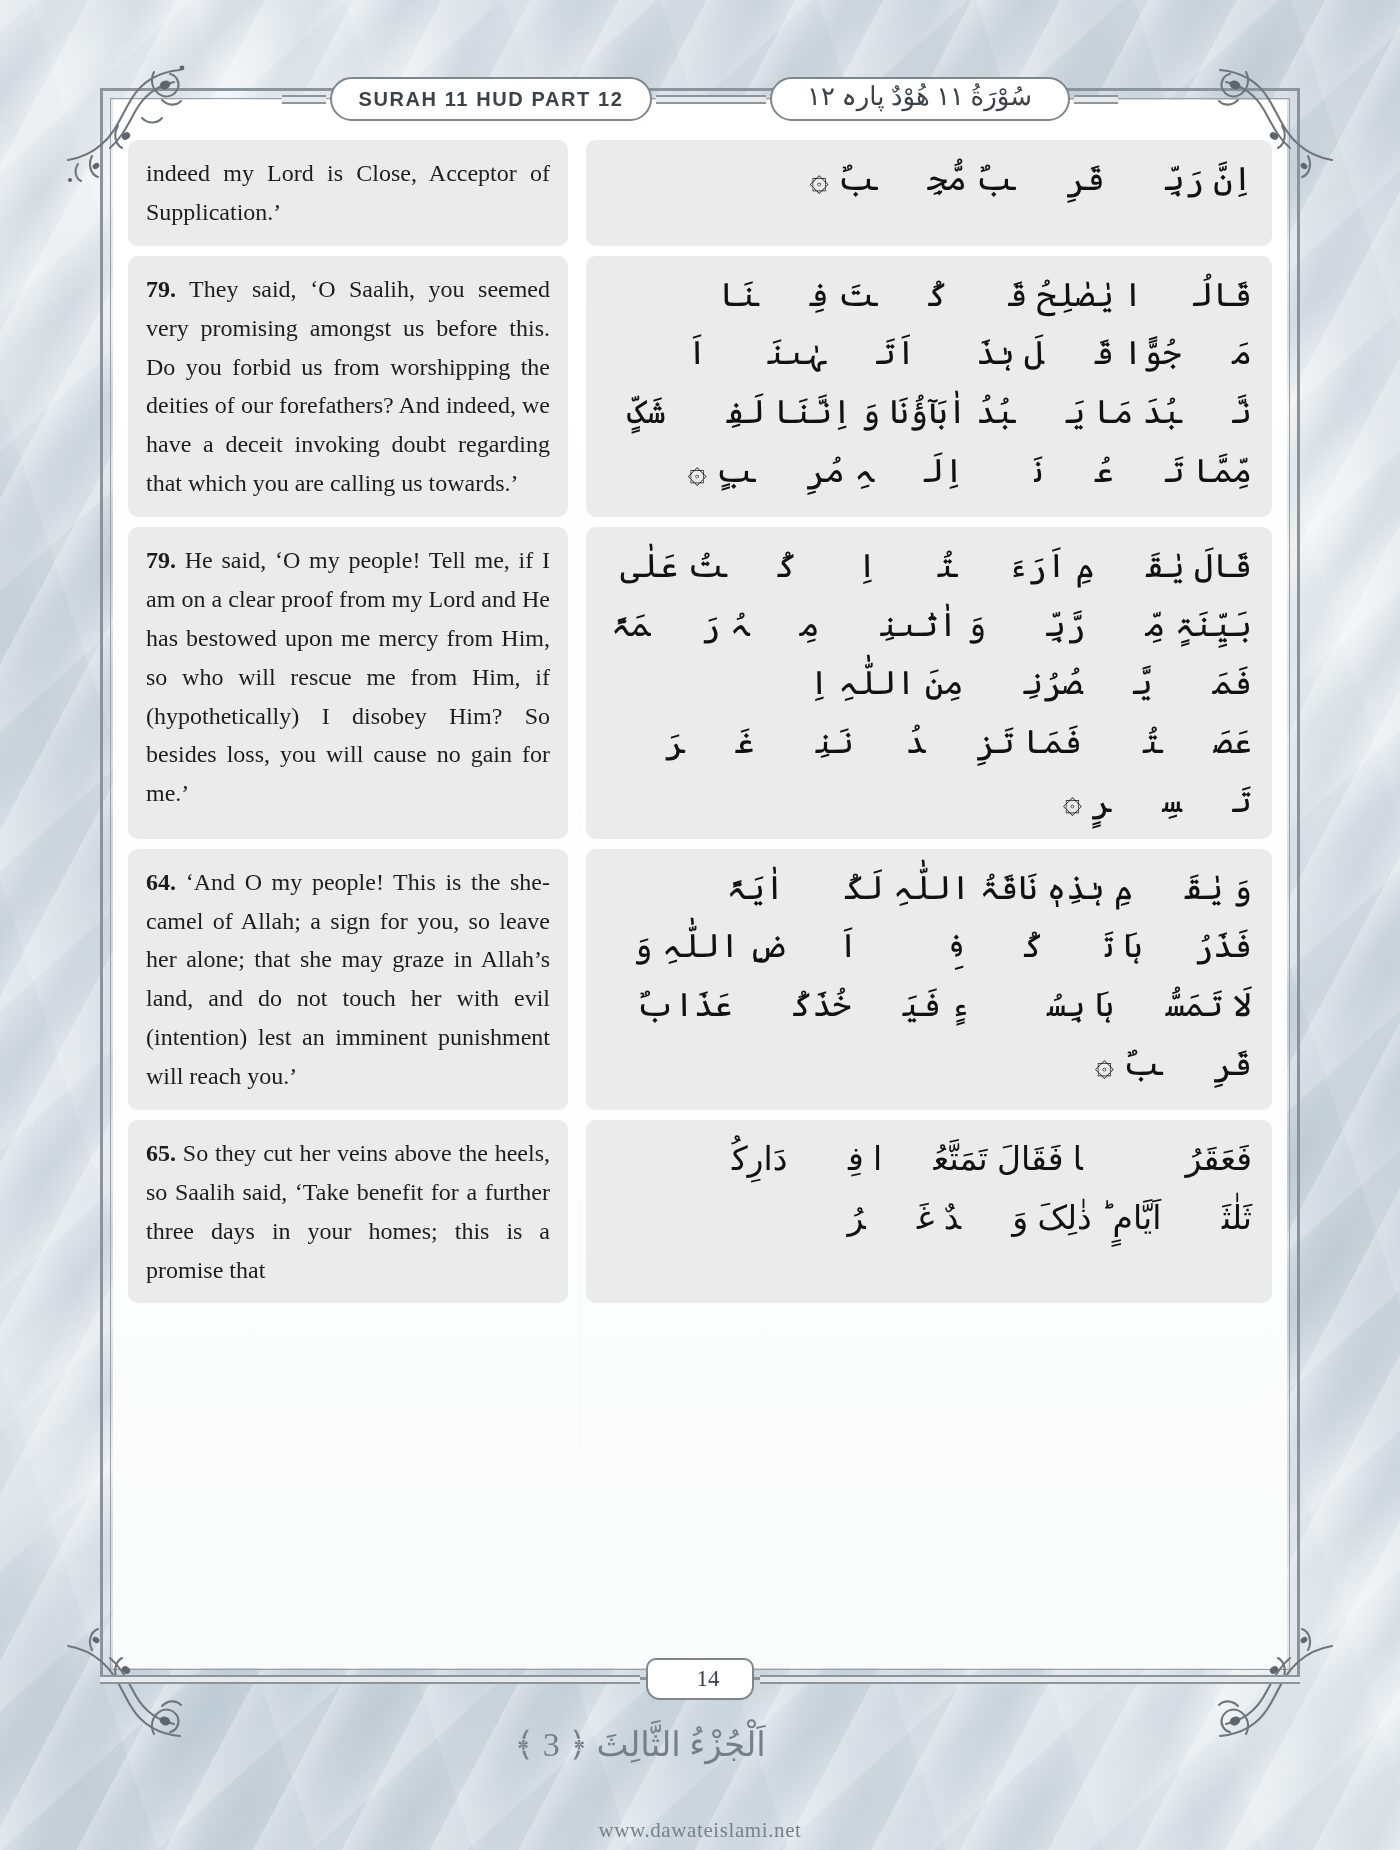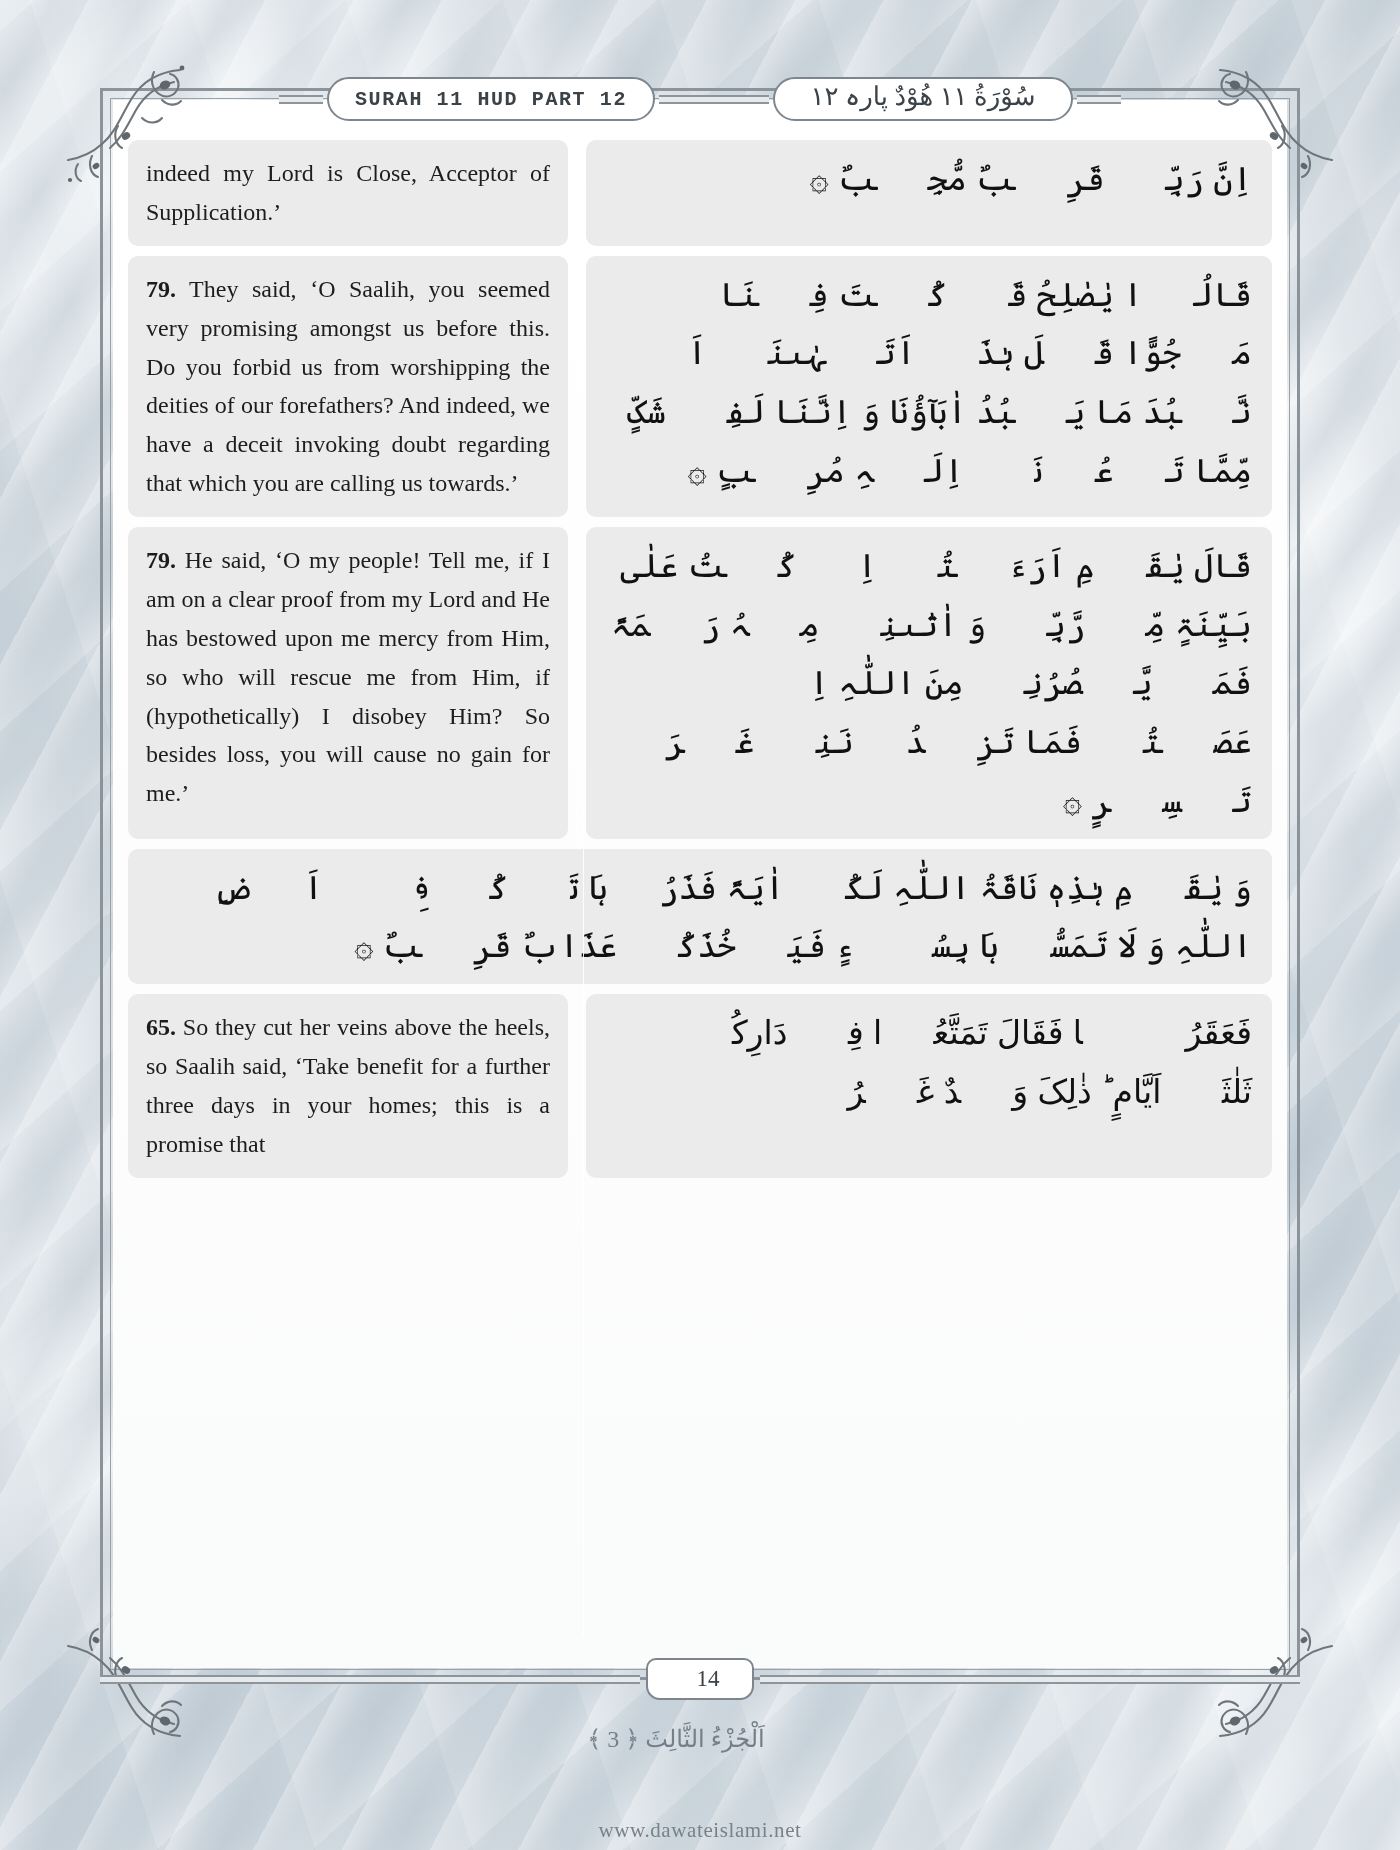--- a/index.html
+++ b/index.html
@@ -105,21 +105,21 @@
     border-radius: 22px;
     background: #ffffff;
     display: flex;
     align-items: center;
     justify-content: center;
     padding: 0 26px;
     flex: 0 0 auto;
     margin: 0 4px;
   }
   .cartouche-en {
-    font-family: Liberation Mono, monospace;
+    font-family: Liberation Sans, sans-serif;
     font-weight: 700;
     font-size: 20px;
     letter-spacing: 1.6px;
     color: #3b4248;
     white-space: nowrap;
   }
   .cartouche-ar {
     font-size: 26px;
     color: #3b4248;
     direction: rtl;
@@ -224,25 +224,24 @@
     padding-left: 16px;
   }
   .rule-foot { flex: 1 1 auto; }
 
   .footer-ar {
     position: absolute;
     left: 0;
     top: 1726px;
     width: 1280px;
     text-align: center;
-    font-size: 24px;
+    font-size: 34px;
     color: #757f88;
     direction: rtl;
     line-height: 1.1;
-    margin-left: 36px;
   }
   .footer-url {
     position: absolute;
     left: 0;
     top: 1782px;
     width: 1400px;
     text-align: center;
     font-family: "Liberation Serif", serif;
     font-size: 21px;
     letter-spacing: 0.6px;
@@ -362,20 +361,24 @@
 
   <div class="verse-row">
     <div class="cell cell-en">
       <span class="vnum">79.</span>
       <span>He said, ‘O my people! Tell me, if I am on a clear proof from my Lord and He has bestowed upon me mercy from Him, so who will rescue me from Him, if (hypothetically) I disobey Him? So besides loss, you will cause no gain for me.’</span>
     </div>
     <div class="cell cell-ar">قَالَ یٰقَوۡمِ اَرَءَیۡتُمۡ اِنۡ کُنۡتُ عَلٰی بَیِّنَۃٍ مِّنۡ رَّبِّیۡ وَ اٰتٰىنِیۡ مِنۡہُ رَحۡمَۃً فَمَنۡ یَّنۡصُرُنِیۡ مِنَ اللّٰہِ اِنۡ عَصَیۡتُہٗ فَمَا تَزِیۡدُوۡنَنِیۡ غَیۡرَ تَخۡسِیۡرٍ ۞</div>
   </div>
 
   <div class="verse-row">
+    <div class="cell cell-en">
+      <span class="vnum">64.</span>
+      <span>‘And O my people! This is the she-camel of Allah; a sign for you, so leave her alone; that she may graze in Allah’s land, and do not touch her with evil (intention) lest an imminent punishment will reach you.’</span>
+    </div>
     <div class="cell cell-ar">وَ یٰقَوۡمِ ہٰذِہٖ نَاقَۃُ اللّٰہِ لَکُمۡ اٰیَۃً فَذَرُوۡہَا تَاۡکُلۡ فِیۡۤ اَرۡضِ اللّٰہِ وَ لَا تَمَسُّوۡہَا بِسُوۡٓءٍ فَیَاۡخُذَکُمۡ عَذَابٌ قَرِیۡبٌ ۞</div>
   </div>
 
   <div class="verse-row">
     <div class="cell cell-en">
       <span class="vnum">65.</span>
       <span>So they cut her veins above the heels, so Saalih said, ‘Take benefit for a further three days in your homes; this is a promise that</span>
     </div>
     <div class="cell cell-ar">فَعَقَرُوۡہَا فَقَالَ تَمَتَّعُوۡا فِیۡ دَارِکُمۡ ثَلٰثَۃَ اَیَّامٍ ؕ ذٰلِکَ وَعۡدٌ غَیۡرُ</div>
   </div>

